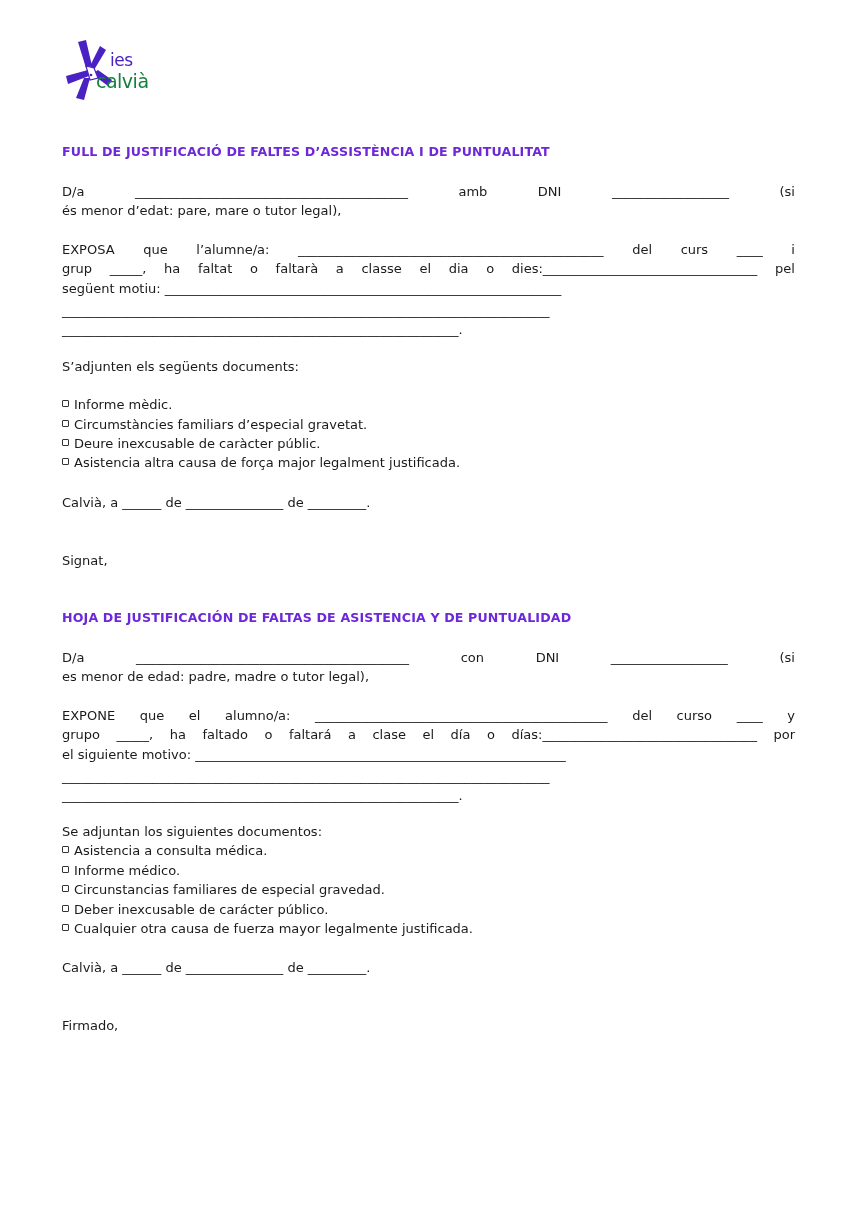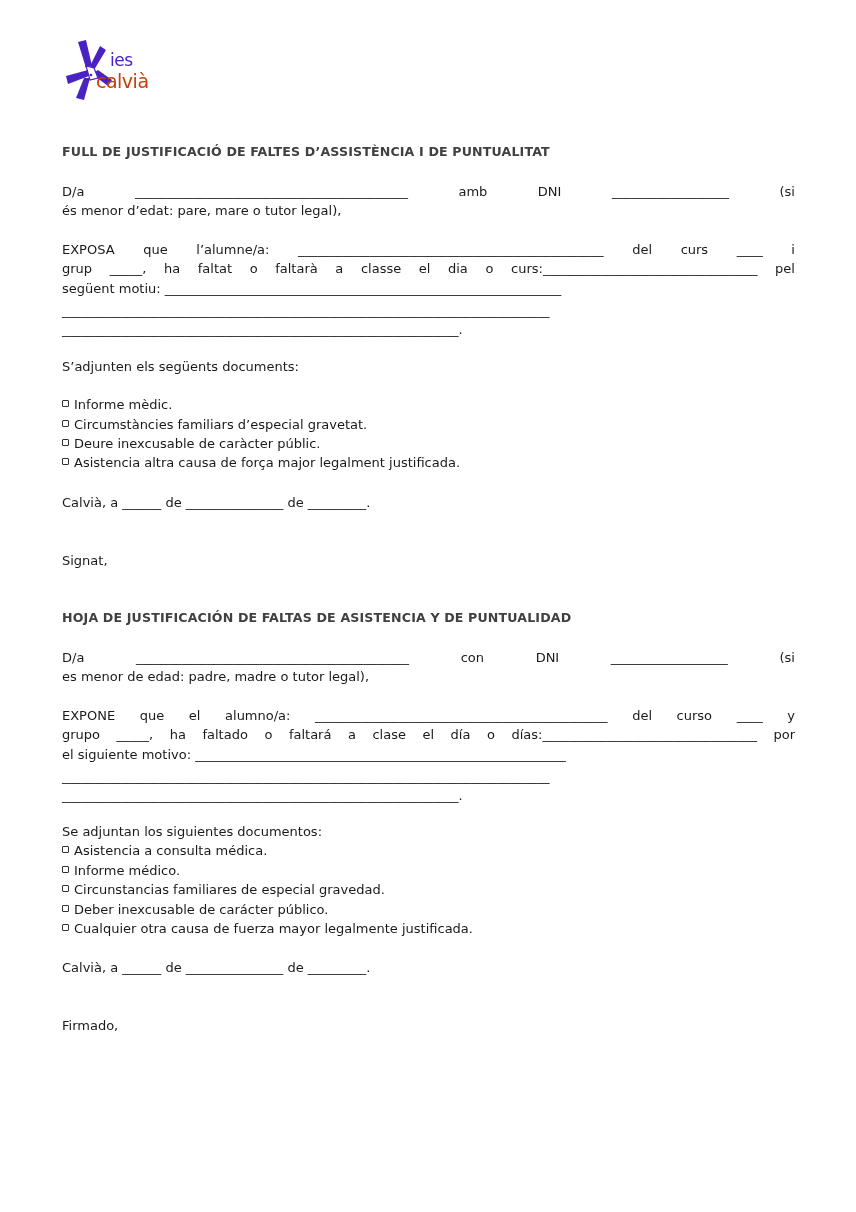--- a/index.html
+++ b/index.html
@@ -2,24 +2,24 @@
 <html><head>
 <meta charset="utf-8">
 <style>
   html, body { margin: 0; padding: 0; background: #ffffff; }
   body { width: 856px; height: 1212px; position: relative; overflow: hidden;
          font-family: "DejaVu Sans", sans-serif; color: #1a1a1a; }
   .page { position: absolute; left: 0; top: 16px; width: 856px; height: 1212px; }
   .logo { position: absolute; left: 64px; top: 24px; width: 100px; height: 64px; }
   .logo-text-1 { position: absolute; left: 46px; top: 10px; font-size: 17px; color: #4a22c4;
                  font-family: "DejaVu Sans", sans-serif; letter-spacing: -0.5px; }
-  .logo-text-2 { position: absolute; left: 32px; top: 30px; font-size: 19px; color: #c2410c;
+  .logo-text-2 { position: absolute; left: 32px; top: 30px; font-size: 19px; color: #15803d;
                  font-family: "DejaVu Sans", sans-serif; letter-spacing: -0.5px; }
   .title { position: absolute; left: 62px; font-size: 12.6px; font-weight: bold;
-           letter-spacing: 0.15px; white-space: nowrap; color: #404040; }
+           letter-spacing: 0.15px; white-space: nowrap; color: #6d28d9; }
   .line { position: absolute; left: 62px; width: 733px; font-size: 13px; line-height: 19px;
           white-space: nowrap; color: #1a1a1a; }
   .jline { display: flex; justify-content: space-between; }
   .jline span { white-space: pre; }
   .bullet { display: inline-block; width: 5px; height: 5px; border: 1px solid #333; border-radius: 1px;
             margin-right: 5px; vertical-align: 2px; }
 </style>
 </head>
 <body>
 
@@ -68,21 +68,21 @@
     <span>_____,</span>
     <span>ha</span>
     <span>faltat</span>
     <span>o</span>
     <span>faltarà</span>
     <span>a</span>
     <span>classe</span>
     <span>el</span>
     <span>dia</span>
     <span>o</span>
-    <span>curs:_________________________________</span>
+    <span>dies:_________________________________</span>
     <span>pel</span>
   </div>
   <div class="line" style="top:263px;">següent motiu: _____________________________________________________________</div>
   <div class="line" style="top:285px;">___________________________________________________________________________</div>
   <div class="line" style="top:304px;">_____________________________________________________________.</div>
 
   <div class="line" style="top:341px;">S’adjunten els següents documents:</div>
   <div class="line" style="top:379px;"><span class="bullet"></span><span>Informe mèdic.</span></div>
   <div class="line" style="top:399px;"><span class="bullet"></span><span>Circumstàncies familiars d’especial gravetat.</span></div>
   <div class="line" style="top:418px;"><span class="bullet"></span><span>Deure inexcusable de caràcter públic.</span></div>

